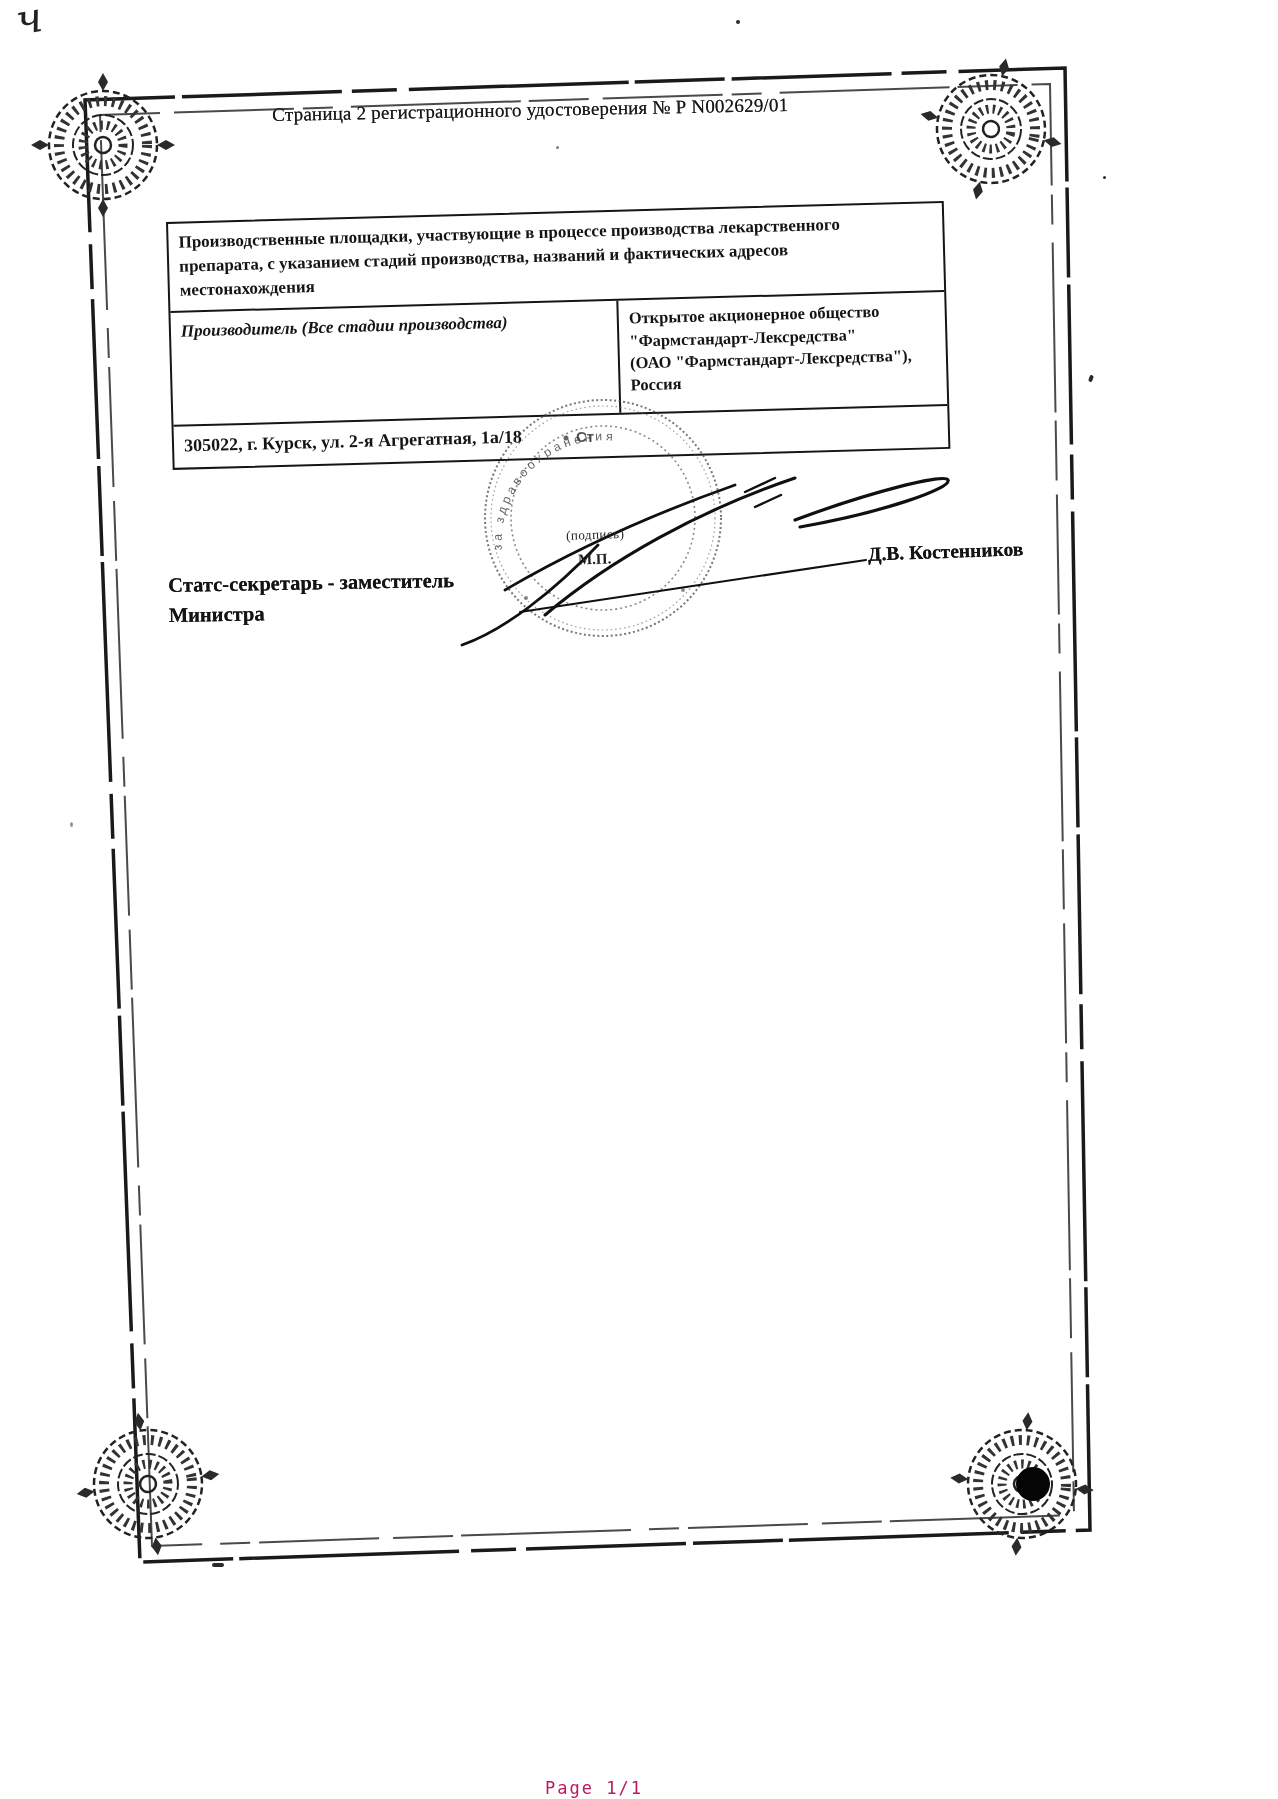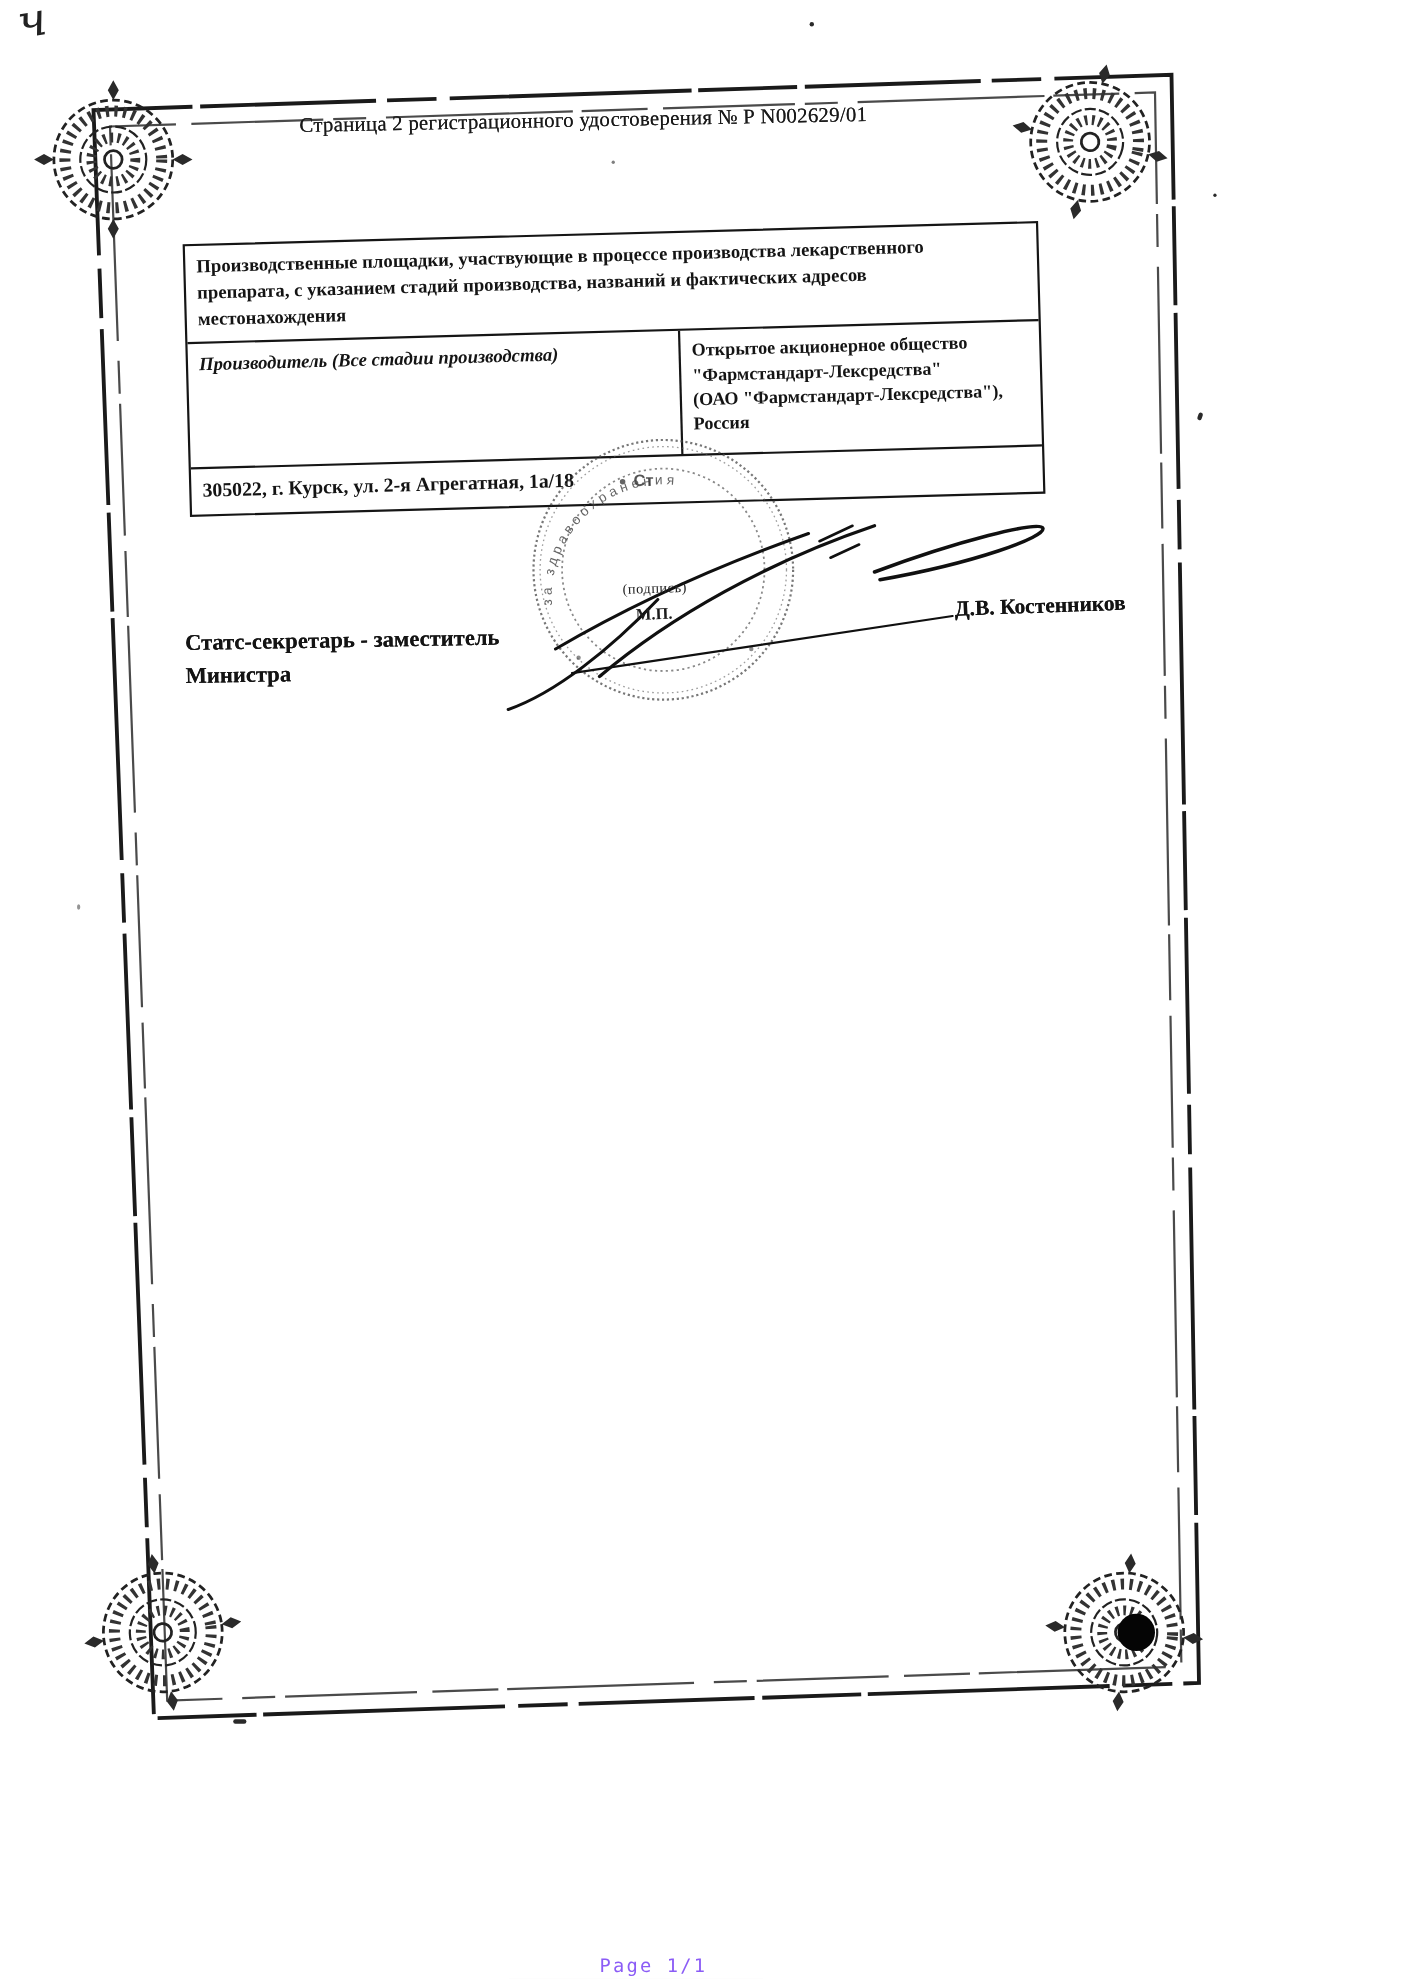--- a/index.html
+++ b/index.html
@@ -58,21 +58,21 @@
     position:absolute;left:566px;top:527px;font-size:13px;color:#222;
     transform:rotate(-2deg);letter-spacing:.5px;
   }
   .seal-caption{
     position:absolute;left:578px;top:551px;font-size:15px;font-weight:bold;color:#1c1c1c;
     transform:rotate(-2deg);
   }
   
   .page-footer{
     position:absolute;left:545px;top:1778px;
-    font-family:"DejaVu Sans Mono",monospace;font-size:17px;letter-spacing:2px;color:#8b5cf6;
+    font-family:"DejaVu Sans Mono",monospace;font-size:17px;letter-spacing:2px;color:#be185d;
   }
   
   .speck{position:absolute;background:#2a2a2a;border-radius:50%;}
   .sp1{left:736px;top:20px;width:4px;height:4px;}
   .sp2{left:1089px;top:375px;width:4px;height:7px;border-radius:2px;transform:rotate(20deg);}
   .sp3{left:212px;top:1563px;width:12px;height:4px;border-radius:2px;}
   .sp4{left:1103px;top:176px;width:3px;height:3px;}
   .sp5{left:556px;top:146px;width:3px;height:3px;opacity:.6;}
   .sp6{left:70px;top:822px;width:3px;height:5px;opacity:.5;}
 </style>

